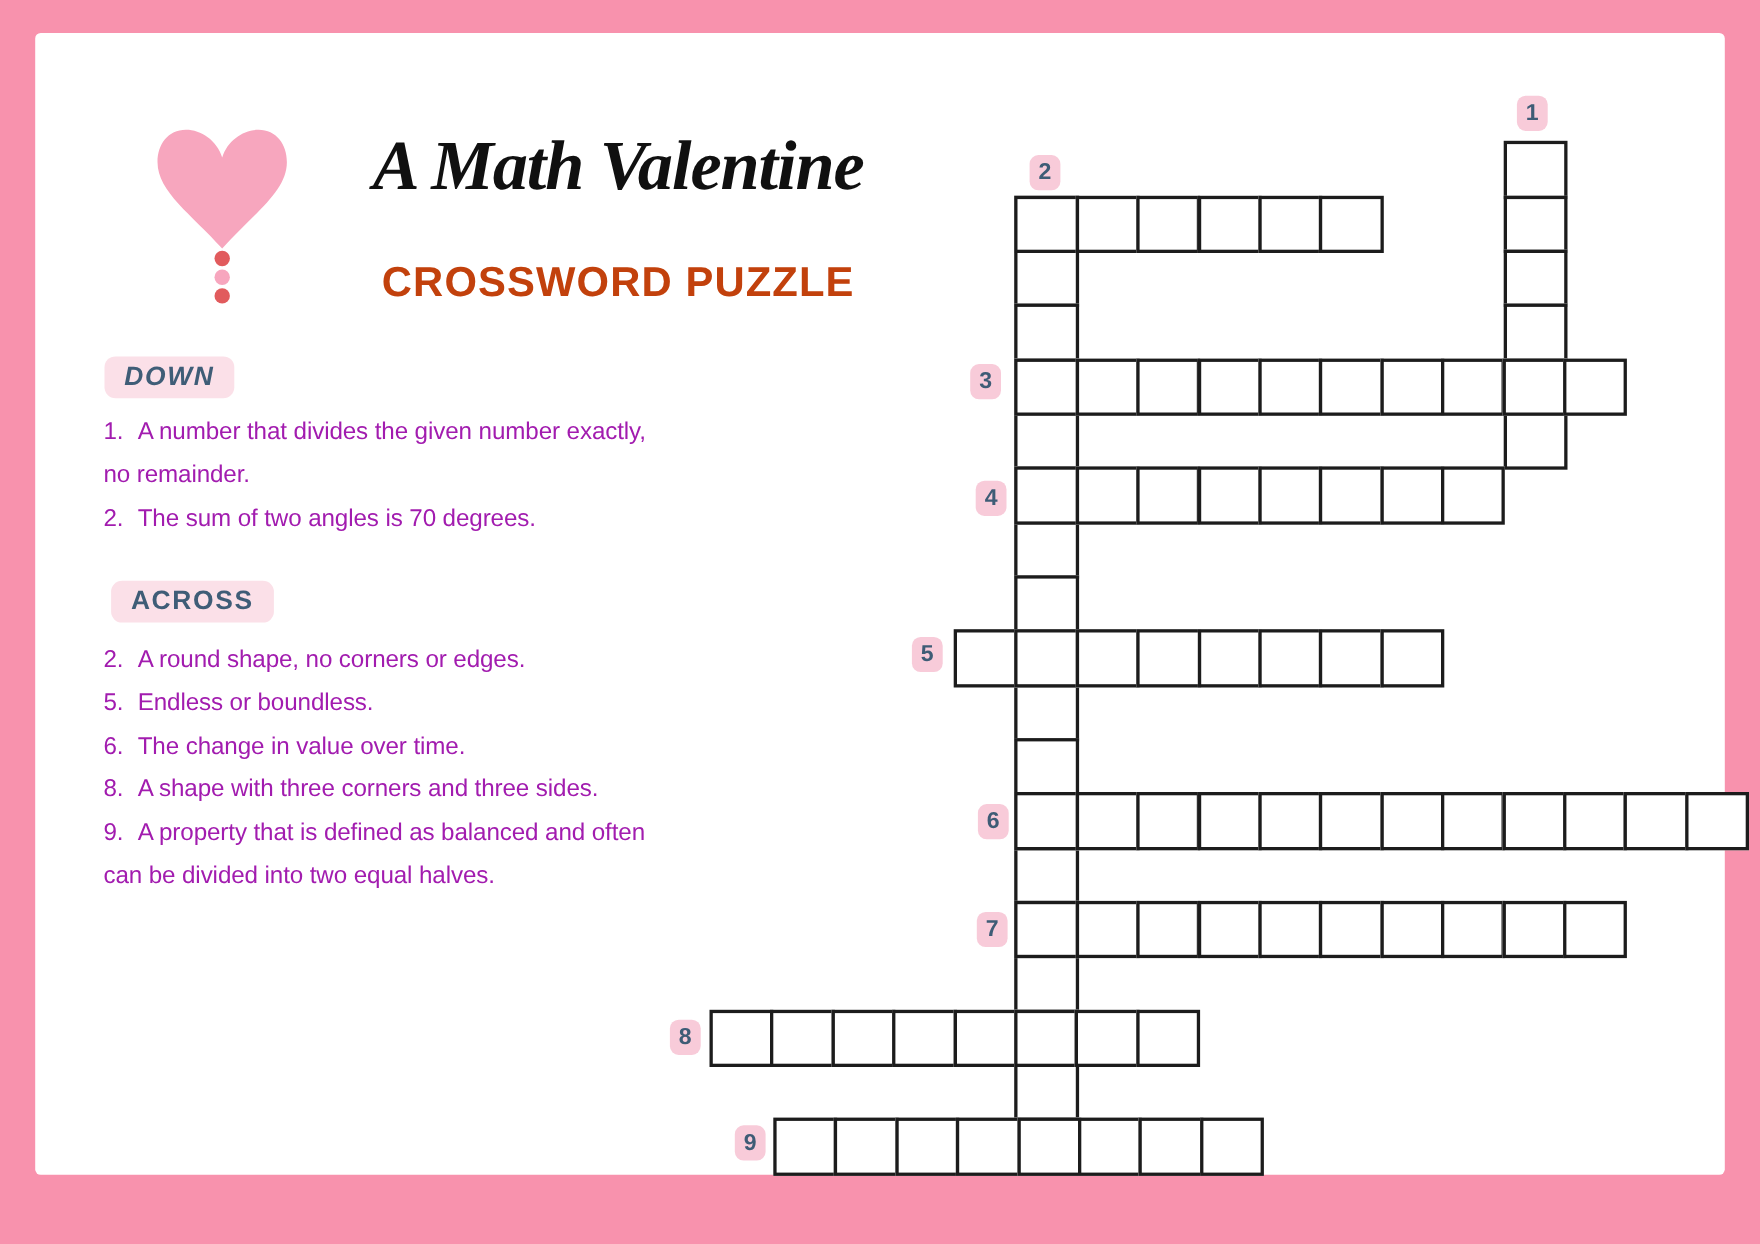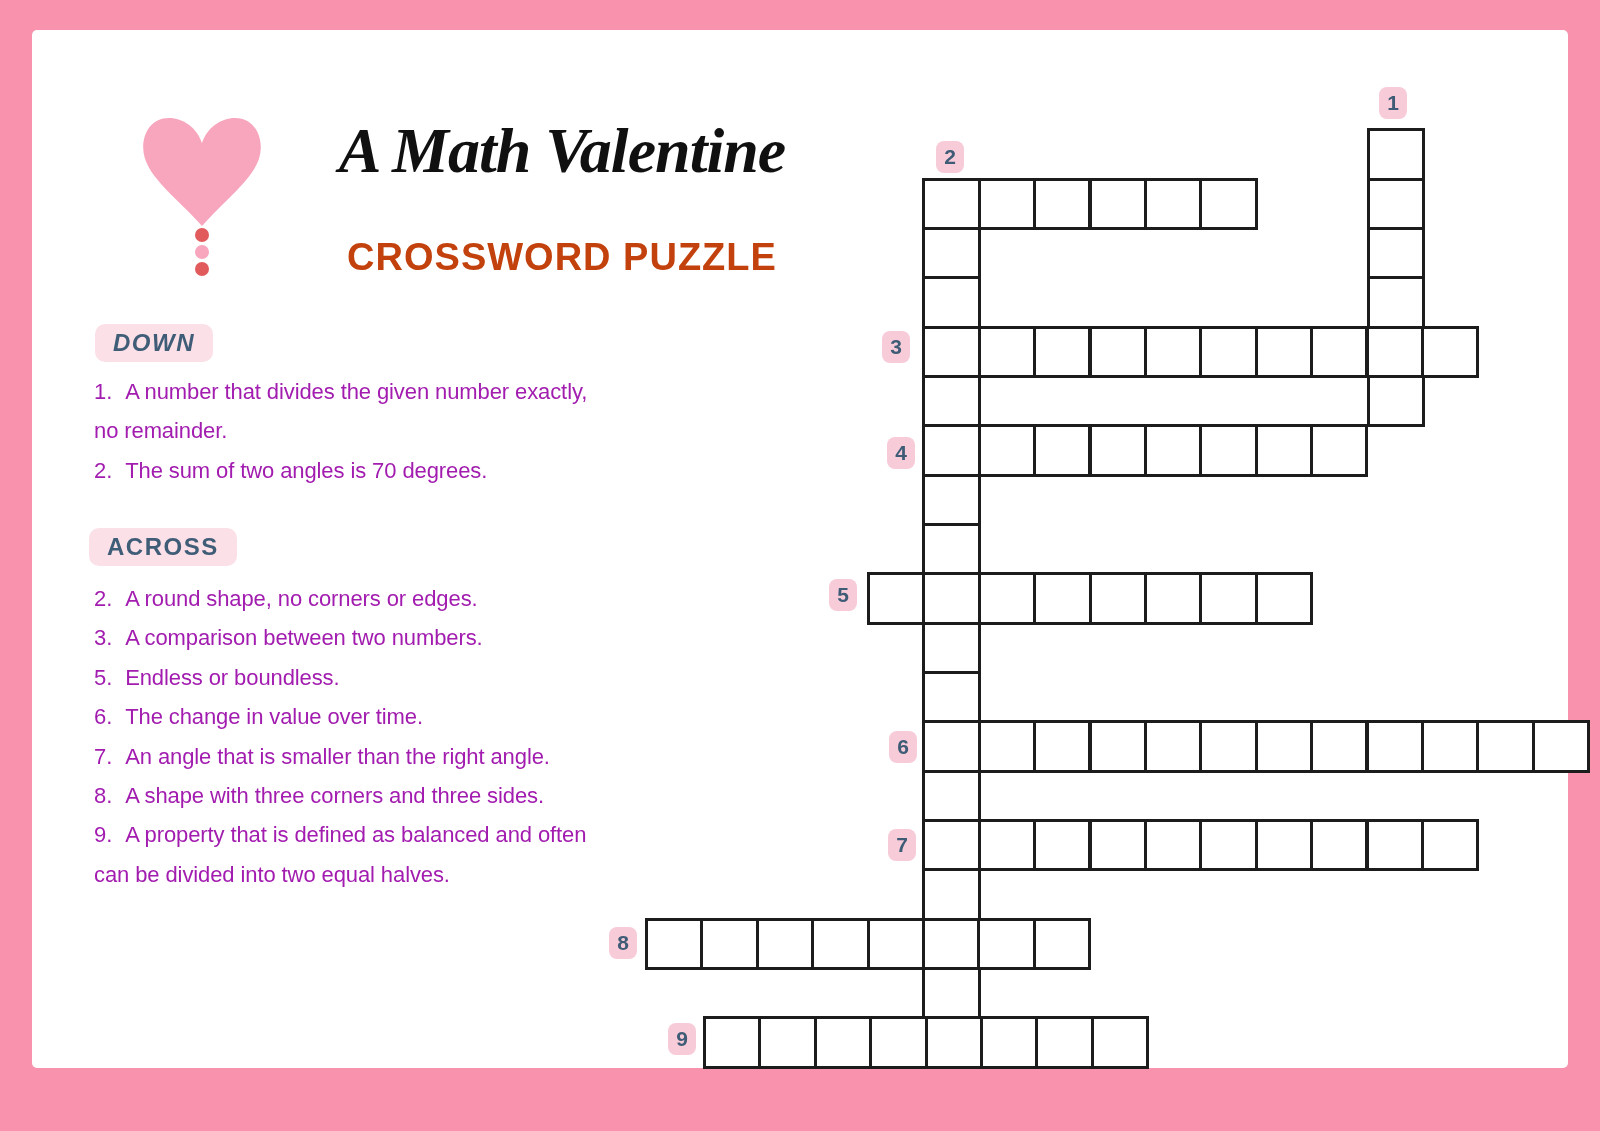--- a/index.html
+++ b/index.html
@@ -15,21 +15,21 @@
     font-weight:800;font-size:38px;color:#c2410c;letter-spacing:1px;}
 
   
   .heart-wrap{position:absolute;left:110px;top:86px;width:120px;height:112px;}
   .dot{position:absolute;width:14px;height:14px;border-radius:50%;left:163px;}
 
   
   .pill{position:absolute;display:inline-block;padding:5px 18px;border-radius:10px;
     background:#FBE0E8;color:#3F5D77;font-weight:700;font-size:24px;letter-spacing:1.5px;}
   .pill-down{left:63px;top:294px;font-style:italic;}
-  .pill-across{left:57px;top:498px;}
+  .pill-across{left:69px;top:498px;}
   .clues{position:absolute;width:505px;font-size:22px;line-height:39.4px;color:#a21caf;letter-spacing:-0.1px;}
   .clues-down{left:62px;top:342px;}
   .clues-across{left:62px;top:549px;}
   .clue .num{margin-right:13px;}
 
   
   .cell{position:absolute;box-sizing:border-box;border:3px solid #1C1C1C;background:#ffffff;}
   .badge{position:absolute;width:28px;height:32px;border-radius:8px;background:#F8CBD9;
     color:#3E5C76;font-weight:700;font-size:21px;display:flex;align-items:center;justify-content:center;}
 </style>
@@ -53,24 +53,22 @@
 
     <div class="pill pill-down">DOWN</div>
     <div class="clues clues-down">
         <div class="clue"><span class="num">1.</span><span>A number that divides the given number exactly, no remainder.</span></div>
         <div class="clue"><span class="num">2.</span><span>The sum of two angles is 70 degrees.</span></div>
       </div>
 
     <div class="pill pill-across">ACROSS</div>
     <div class="clues clues-across">
         <div class="clue"><span class="num">2.</span><span>A round shape, no corners or edges.</span></div>
-        <div class="clue"><span class="num">3.</span><span>A comparison between two numbers.</span></div>
         <div class="clue"><span class="num">5.</span><span>Endless or boundless.</span></div>
         <div class="clue"><span class="num">6.</span><span>The change in value over time.</span></div>
-        <div class="clue"><span class="num">7.</span><span>An angle that is smaller than the right angle.</span></div>
         <div class="clue"><span class="num">8.</span><span>A shape with three corners and three sides.</span></div>
         <div class="clue"><span class="num">9.</span><span>A property that is defined as balanced and often can be divided into two equal halves.</span></div>
       </div>
 
     <div id="grid-layer">
         <div class="cell" style="left: 1335px; top: 98.3px; width: 58.4px; height: 52.33px;"></div>
         <div class="cell" style="left: 1335px; top: 147.63px; width: 58.4px; height: 52.33px;"></div>
         <div class="cell" style="left: 1335px; top: 196.96px; width: 58.4px; height: 52.33px;"></div>
         <div class="cell" style="left: 1335px; top: 246.29px; width: 58.4px; height: 52.33px;"></div>
         <div class="cell" style="left: 1335px; top: 295.62px; width: 58.4px; height: 52.33px;"></div>

